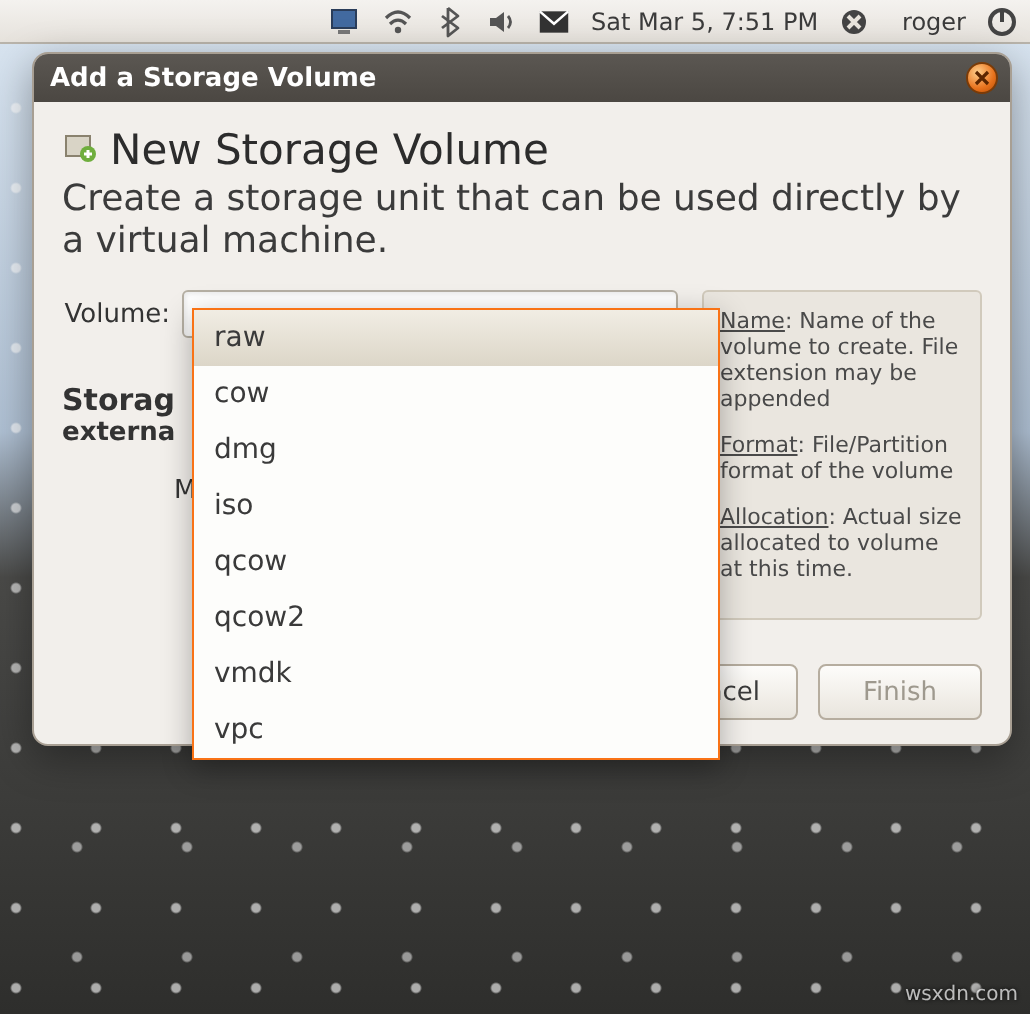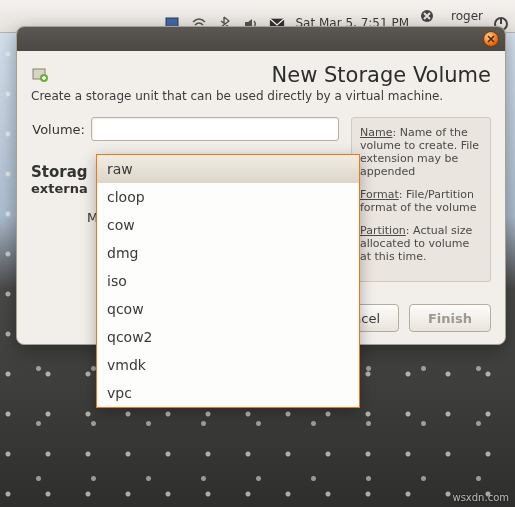--- a/index.html
+++ b/index.html
@@ -17,22 +17,22 @@
     background:
       radial-gradient(circle at 20% 80%, rgba(255,255,255,.6) 0 2px, transparent 3px) 0 0/40px 40px,
       radial-gradient(circle at 70% 30%, rgba(255,255,255,.5) 0 2px, transparent 3px) 0 0/55px 55px,
       linear-gradient(180deg,#d7e3ef 0%, #aebfd2 40%, #4a4a48 55%, #2e2e2c 100%);
   }
   
   .menubar {
     position: absolute; top:0; left:0; right:0; height:22px;
     background: linear-gradient(#f4f2ef,#e6e2dc);
     border-bottom:1px solid #b9b4ab;
-    display:flex; justify-content:flex-end;
-    padding:16px 6px; gap:10px;
+    display:flex; align-items:center; justify-content:flex-end;
+    padding:4px 6px; gap:10px;
     color:#3b3b3b; font-size:12px;
   }
   .menubar .ico { width:16px; height:16px; display:inline-flex; align-items:center; justify-content:center; }
   .menubar .clock { white-space:nowrap; }
   .menubar .user { display:flex; align-items:center; gap:16px;}
   
   .dialog {
     position:absolute; left:16px; top:26px; width:490px;
     background:#f2efeb;
     border:1px solid #a89f93;
@@ -49,23 +49,23 @@
   }
   .closebtn {
     position:absolute; right:6px; top:4px;
     width:16px; height:16px; border-radius:50%;
     background:radial-gradient(circle at 35% 30%,#ffcf8c,#e8721d 60%,#b94e05);
     border:1px solid #7a3b08;
     display:flex;align-items:center;justify-content:center;
     color:#5b2500; font-size:10px; line-height:1;
   }
   .dlgbody { padding:12px 14px 14px 14px; }
-  .hdr { display:flex; align-items:center; gap:6px;justify-content:space-between; }
+  .hdr { display:flex; align-items:center; gap:6px; }
   .hdr h1 { margin:0; font-size:21px; font-weight:normal; color:#2c2c2c;}
-  .sub { color:#3b3b3b; margin:2px 0 14px 0; font-size:12px;}
+  .sub { color:#3b3b3b; margin:2px 0 14px 0; font-size:18px;}
   .cols { display:flex; gap:12px; align-items:flex-start;}
   .leftcol { flex:1; }
   .rightcol {
     width:140px; background:#eae6df; border:1px solid #d1cabc;
     padding:8px; font-size:11px; color:#4a4a4a; border-radius:3px;
   }
   .rightcol p { margin:0 0 10px 0; }
   .rightcol .u { text-decoration:underline; }
   .row { display:flex; align-items:center; gap:6px; margin-bottom:10px;}
   .row label { min-width:54px; text-align:right; color:#333;}
@@ -85,21 +85,21 @@
     display:flex; justify-content:flex-end; gap:10px;
     padding:8px 14px 12px 14px;
   }
   .btn {
     min-width:82px; height:28px; padding:0 14px;
     background:linear-gradient(#fdfcfa,#e9e5dd);
     border:1px solid #b6ad9f; border-radius:4px;
     color:#3a3a3a; font-size:13px;
     display:inline-flex;align-items:center;justify-content:center;
   }
-  .btn.disabled { color:#9e998e;font-weight:bold; }
+  .btn.disabled { color:#9e998e; }
   
   .dropdown {
     position:absolute; left:96px; top:154px; width:264px;
     background:#fdfdfb; border:1px solid #f97316;
     box-shadow:0 4px 14px rgba(0,0,0,.3);
     z-index:50;
   }
   .dropdown .opt {
     padding:6px 10px; font-size:14px; color:#3a3a3a;
   }
@@ -161,20 +161,21 @@
   <span class="ico">
     <svg width="16" height="16" viewBox="0 0 16 16">
         <circle cx="8" cy="8" r="6" fill="none" stroke="#444" stroke-width="2"></circle>
         <line x1="8" y1="2" x2="8" y2="8" stroke="#444" stroke-width="2"></line>
       </svg>
   </span>
 </div>
 
 <div class="dialog">
   <div class="titlebar">
+    <span>Add a Storage Volume</span>
     <span class="closebtn">
       <svg width="8" height="8" viewBox="0 0 8 8">
           <path d="M1 1 L7 7 M7 1 L1 7" stroke="#5b2500" stroke-width="1.6"></path>
         </svg>
     </span>
   </div>
   <div class="dlgbody">
     <div class="hdr">
       <span class="ico">
         <svg width="18" height="18" viewBox="0 0 18 18">
@@ -204,34 +205,33 @@
             <div class="row">
               <label>Allo</label>
             </div>
           </div>
         </div>
       </div>
 
       <div class="rightcol">
         <p><span class="u">Name</span><span>: Name of the volume to create. File extension may be appended</span></p>
         <p><span class="u">Format</span><span>: File/Partition format of the volume</span></p>
-        <p><span class="u">Partition</span><span>: Actual size allocated to volume at this time.</span></p>
+        <p><span class="u">Allocation</span><span>: Actual size allocated to volume at this time.</span></p>
       </div>
     </div>
   </div>
 
   <div class="footer">
     <div class="btn">Cancel</div>
     <div class="btn disabled">Finish</div>
   </div>
 </div>
 
 <div class="dropdown">
   <div class="opt sel">raw</div>
-  <div class="opt">cloop</div>
   <div class="opt">cow</div>
   <div class="opt">dmg</div>
   <div class="opt">iso</div>
   <div class="opt">qcow</div>
   <div class="opt">qcow2</div>
   <div class="opt">vmdk</div>
   <div class="opt">vpc</div>
 </div>
 
 <div class="watermark">wsxdn.com</div>

